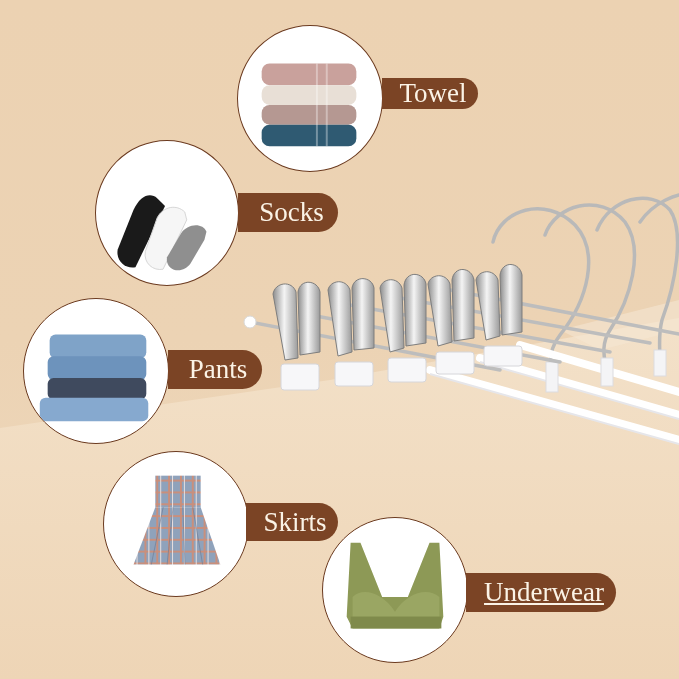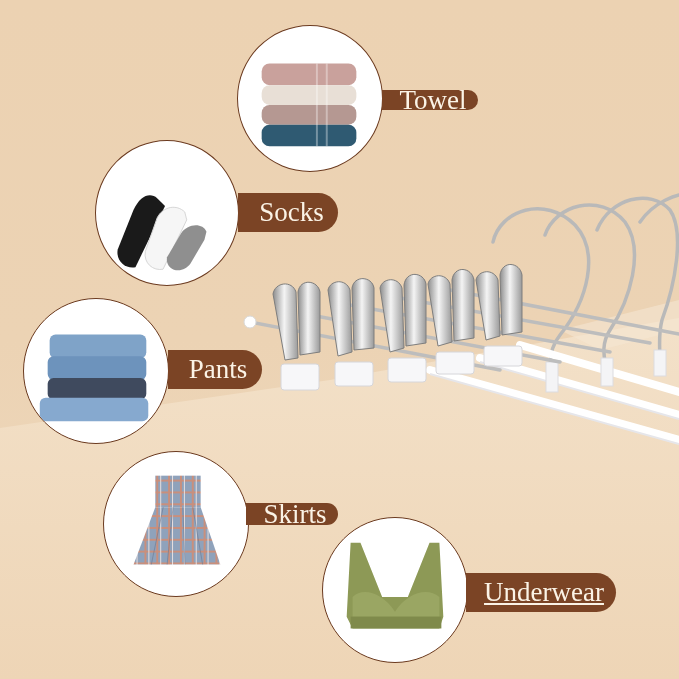--- a/index.html
+++ b/index.html
@@ -105,21 +105,21 @@
       <rect x="24" y="38" width="96" height="22" rx="8" fill="#c9a19c"></rect>
       <rect x="24" y="60" width="96" height="20" rx="8" fill="#e8dfd6"></rect>
       <rect x="24" y="80" width="96" height="20" rx="8" fill="#b59892"></rect>
       <rect x="24" y="100" width="96" height="22" rx="8" fill="#2f5a72"></rect>
       <g stroke="#ffffff" stroke-opacity="0.35" stroke-width="2">
         <line x1="80" y1="38" x2="80" y2="122"></line>
           <line x1="90" y1="38" x2="90" y2="122"></line>
       </g>
     </svg>
   </div>
-  <div class="pill" style="left:382px;top:78px;width:96px;height:20px;margin-top:12px;">Towel</div>
+  <div class="pill" style="left:382px;top:78px;width:96px;height:31px;">Towel</div>
 
   <div class="circle" style="left:95px;top:140px;width:144px;height:146px;">
     <svg viewBox="0 0 144 146">
       <path d="M38,70 C45,55 55,52 62,58 L70,66 L40,128 C30,130 20,122 22,110 Z" fill="#1a1a1a"></path>
       <path d="M62,78 C68,66 82,64 90,72 L92,80 L68,130 C58,132 48,124 50,112 Z" fill="#f6f6f6" stroke="#d5d5d5"></path>
       <path d="M86,94 C92,84 108,82 112,92 L110,100 L96,124 C88,136 70,132 72,118 Z" fill="#8f8f8f"></path>
     </svg>
   </div>
   <div class="pill" style="left:238px;top:193px;width:100px;height:39px;padding-left:7px;">Socks</div>
 
@@ -146,21 +146,21 @@
       <rect x="52" y="24" width="46" height="32" fill="url(#plaid)"></rect>
       <path d="M52,56 L98,56 L118,114 L30,114 Z" fill="url(#plaid)"></path>
       <g stroke="#6d7890" stroke-width="1" opacity="0.6">
         <line x1="60" y1="56" x2="48" y2="114"></line>
           <line x1="70" y1="56" x2="64" y2="114"></line>
         <line x1="80" y1="56" x2="82" y2="114"></line>
           <line x1="90" y1="56" x2="100" y2="114"></line>
       </g>
     </svg>
   </div>
-  <div class="pill" style="left:246px;top:503px;width:92px;height:22px;">Skirts</div>
+  <div class="pill" style="left:246px;top:503px;width:92px;height:38px;">Skirts</div>
 
   <div class="circle" style="left:322px;top:517px;width:146px;height:146px;">
     <svg viewBox="0 0 146 146">
       <path d="M28,25 L38,25 L60,80 L86,80 L108,25 L118,25 L122,100 L118,112 L30,112 L24,100 Z" fill="#8d9956"></path>
       <path d="M30,80 C40,70 60,75 73,95 C86,75 106,70 118,80 L118,100 L30,100 Z" fill="#9aa663"></path>
       <rect x="28" y="100" width="92" height="12" fill="#7f8a4b"></rect>
     </svg>
   </div>
   <div class="pill" style="left:466px;top:573px;width:150px;height:39px;text-decoration:underline;">Underwear</div>
 

